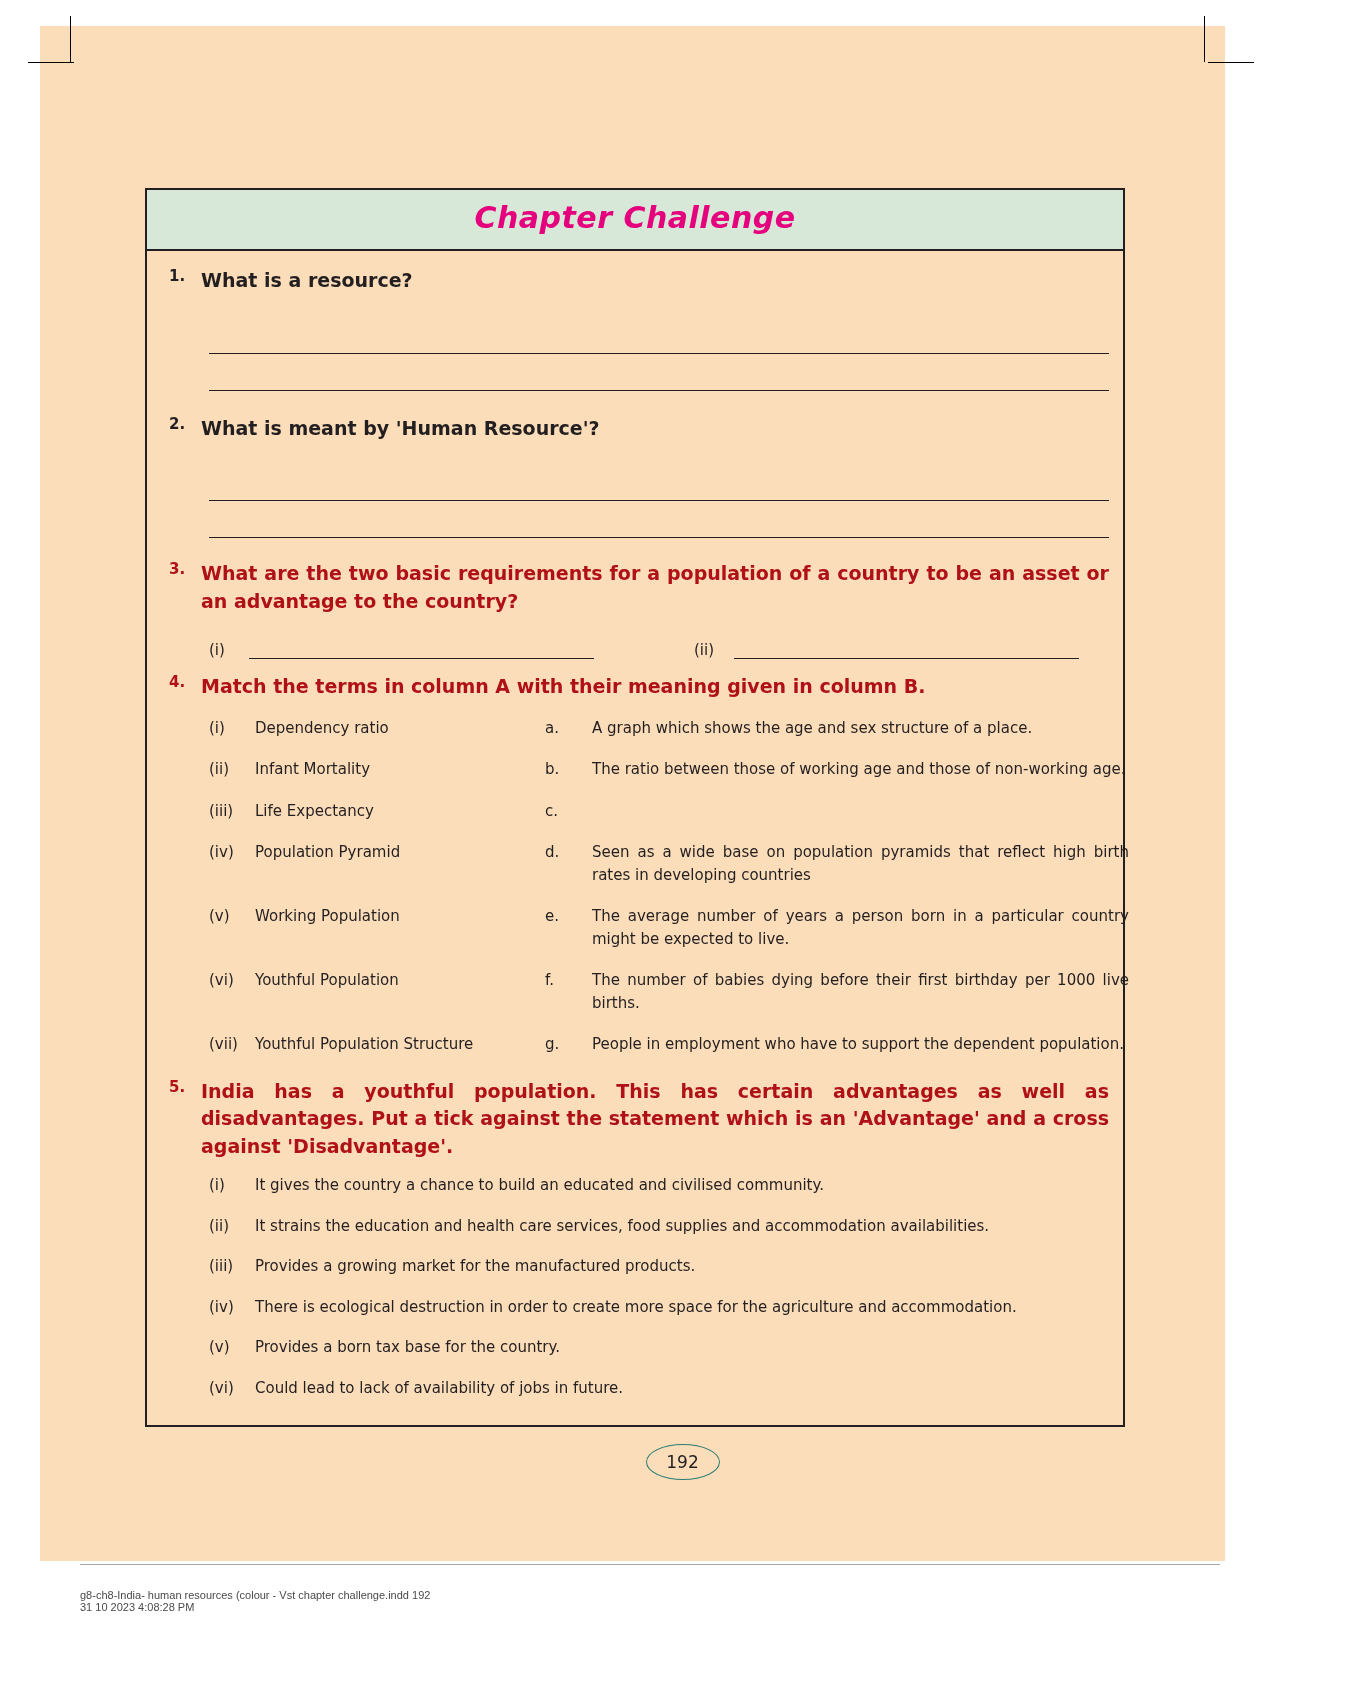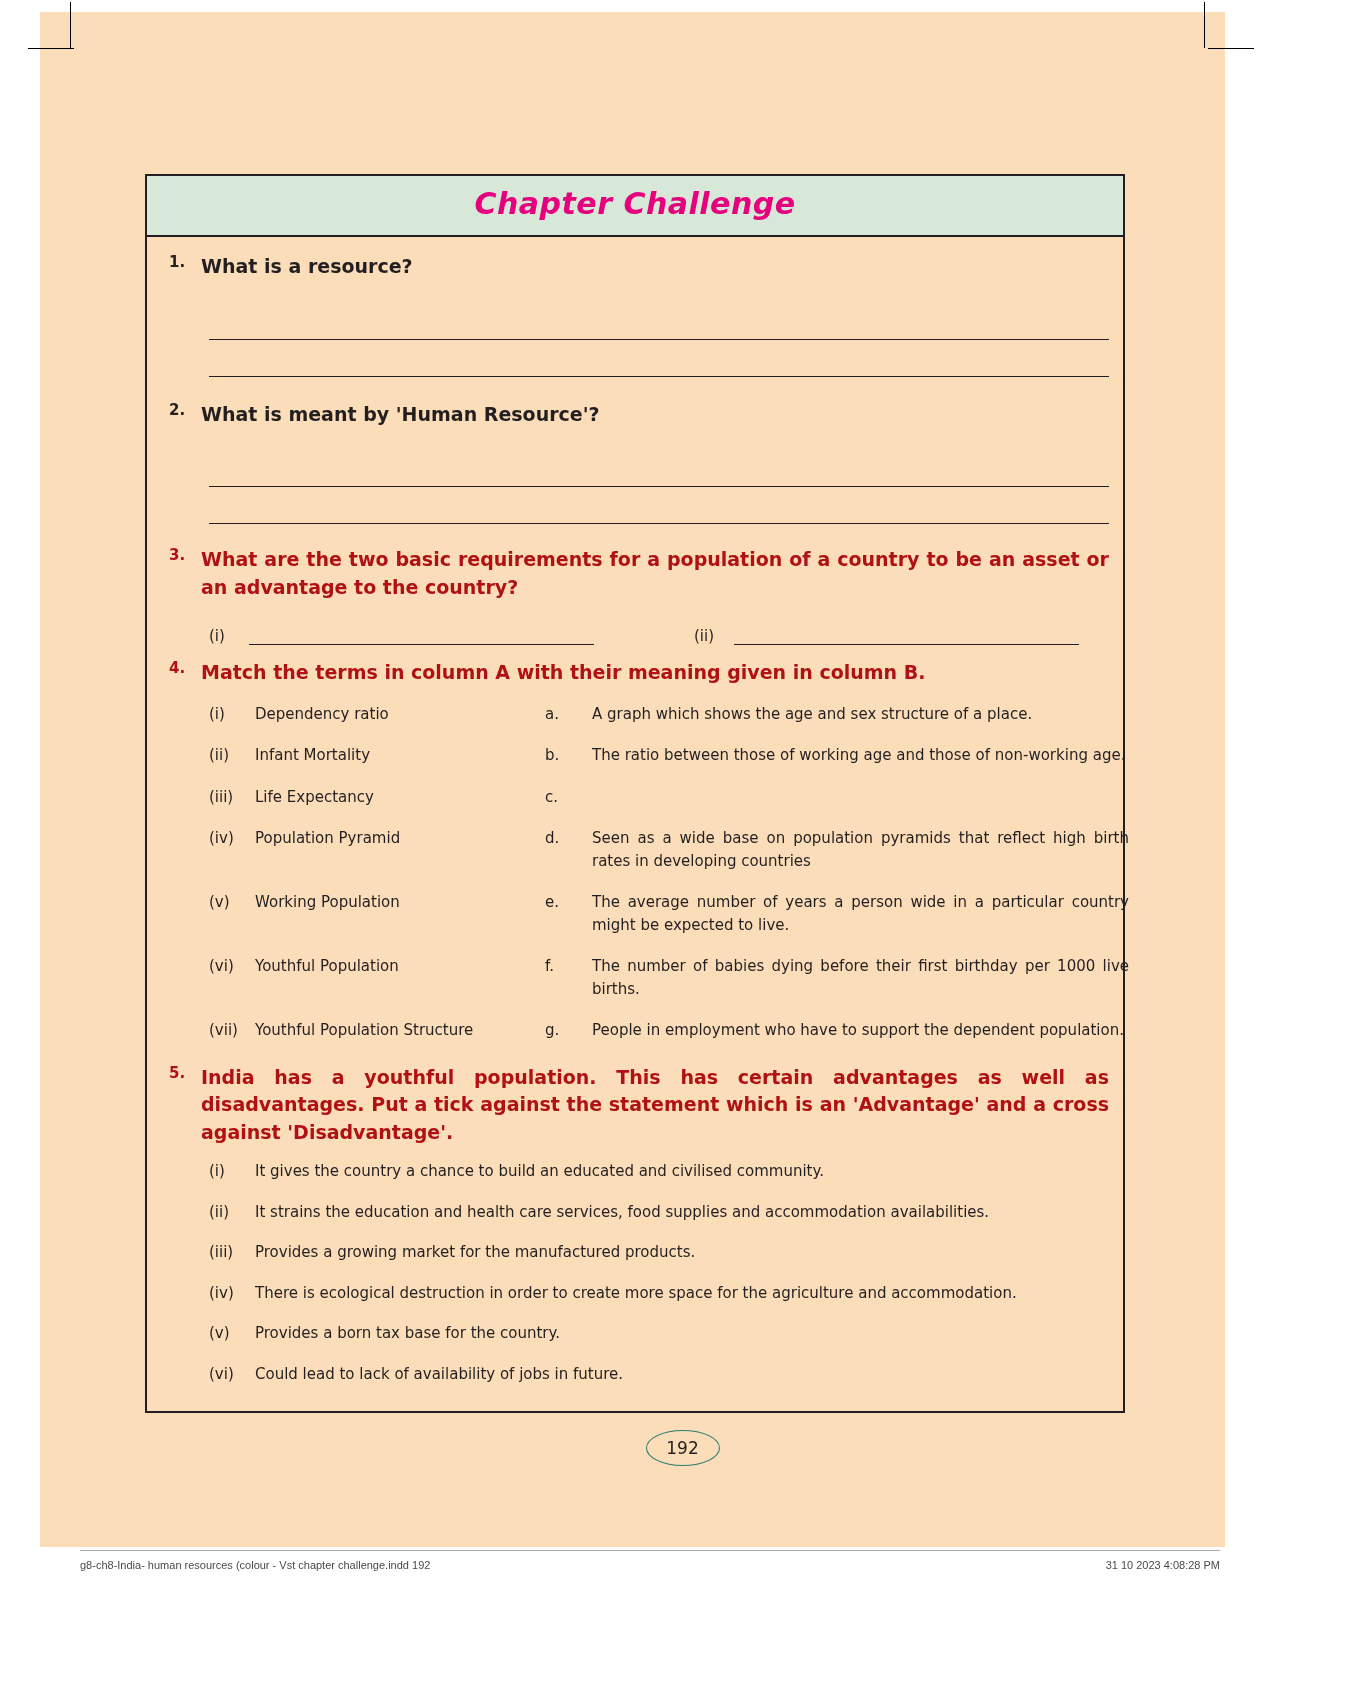--- a/index.html
+++ b/index.html
@@ -25,21 +25,21 @@
   
   .crop {
     position: absolute;
     background: #000;
   }
   .crop.v { width: 1px; height: 46px; }
   .crop.h { height: 1px; width: 46px; }
 
   .sheet {
     position: absolute;
-    left: 0; top: 2px;
+    left: 0; top: 16px;
     width: 1365px; height: 1513px;
   }
 
   .content-box {
     position: absolute;
     left: 145px;
     top: 172px;
     width: 980px;
     border: 2px solid #231f20;
     box-sizing: border-box;
@@ -167,26 +167,27 @@
     background: transparent;
     margin-top: 8px;
   }
 
   .footer {
     position: absolute;
     left: 80px;
     top: 1548px;
     width: 1140px;
     border-top: 1px solid #a9a9a9;
-    padding-top: 8px;
+    padding-top: 24px;
     display: flex;
     justify-content: space-between;
     font-size: 11px;
     color: #4a4a4a;
     font-family: "Liberation Sans", sans-serif;
+    flex-direction: column;
   }
 </style>
 </head>
 <body>
 
 <div class="sheet">
   <div class="page-bg"></div>
 
   <div class="crop v" style="left:70px; top:0px;"></div>
   <div class="crop h" style="left:28px; top:46px;"></div>
@@ -256,21 +257,21 @@
         <div class="match-row">
           <div class="m-rn">(iv)</div>
           <div class="m-term">Population Pyramid</div>
           <div class="m-ln">d.</div>
           <div class="m-def">Seen as a wide base on population pyramids that reflect high birth rates in developing countries</div>
         </div>
         <div class="match-row">
           <div class="m-rn">(v)</div>
           <div class="m-term">Working Population</div>
           <div class="m-ln">e.</div>
-          <div class="m-def">The average number of years a person wide in a particular country might be expected to live.</div>
+          <div class="m-def">The average number of years a person born in a particular country might be expected to live.</div>
         </div>
         <div class="match-row">
           <div class="m-rn">(vi)</div>
           <div class="m-term">Youthful Population</div>
           <div class="m-ln">f.</div>
           <div class="m-def">The number of babies dying before their first birthday per 1000 live births.</div>
         </div>
         <div class="match-row">
           <div class="m-rn">(vii)</div>
           <div class="m-term">Youthful Population Structure</div>

